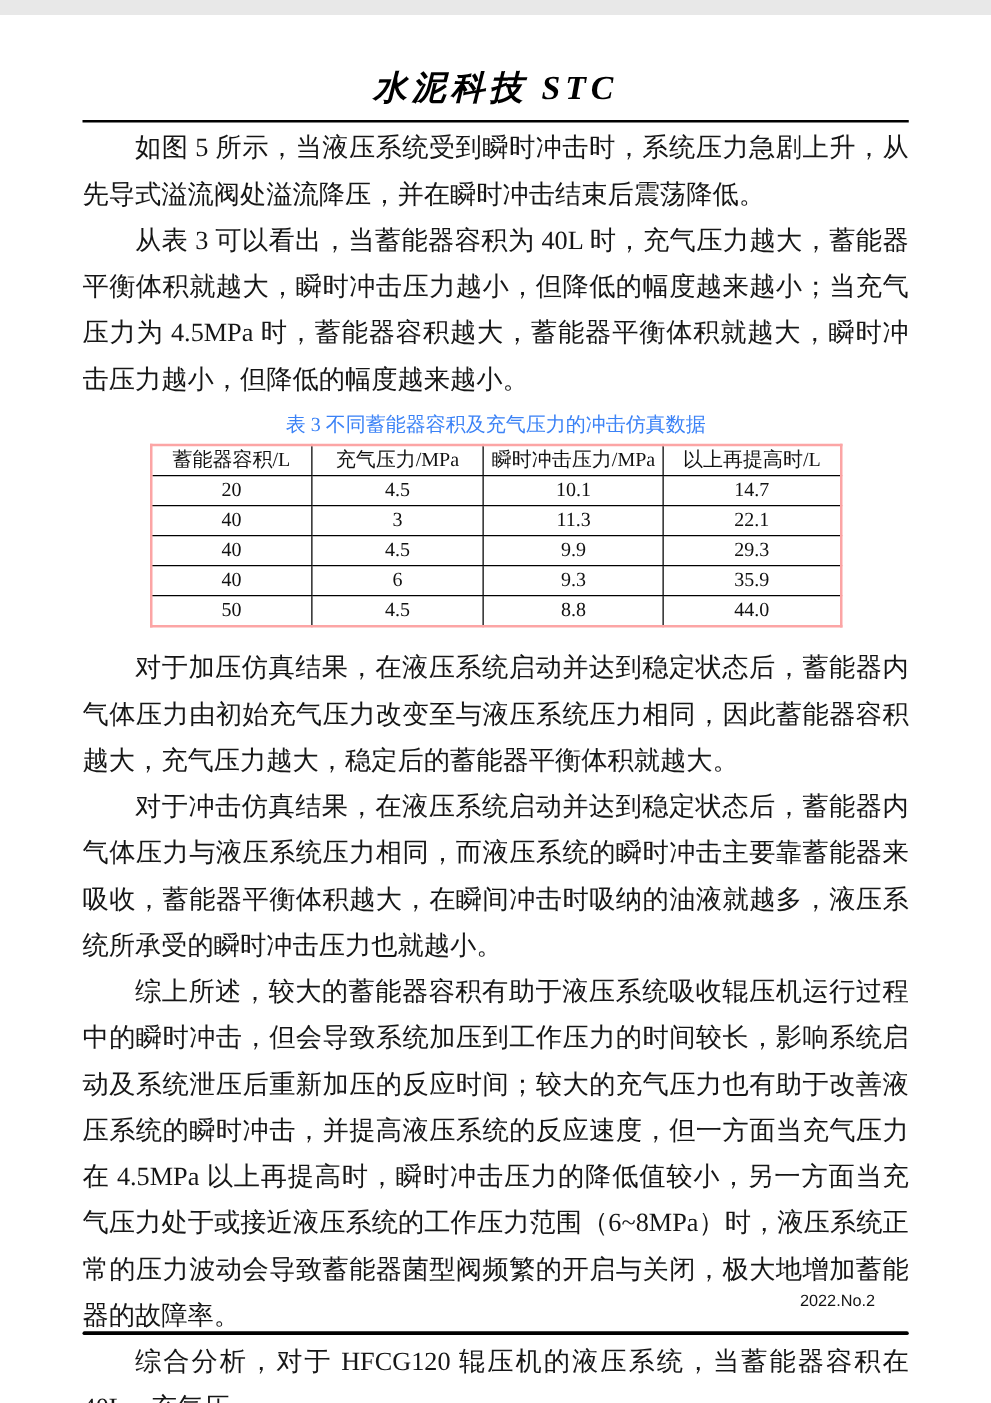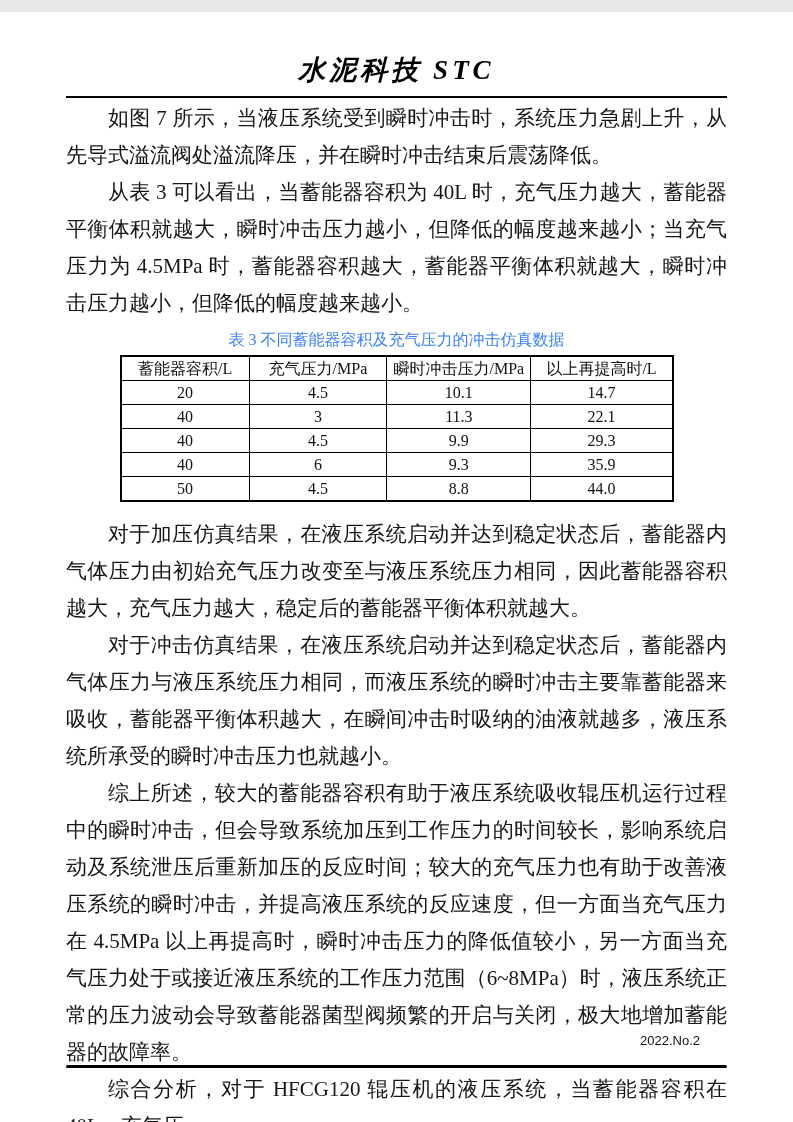--- a/index.html
+++ b/index.html
@@ -44,21 +44,21 @@
   .table-caption{
     margin:8px 0 4px 0;
     text-align:center;
     font-size:16px;
     color:#3b82f6;
   }
   table.sim-table{
     border-collapse:collapse;
     margin:0 auto 14px auto;
     width:554px;
-    border:2px solid #000000;
+    border:2px solid #fca5a5;
   }
   table.sim-table th,
   table.sim-table td{
     border:1px solid #000;
     font-size:16px;
     font-weight:normal;
     text-align:center;
     padding:0;
     height:23px;
     line-height:23px;
@@ -89,21 +89,21 @@
 </style>
 </head>
 <body>
 
 <div class="page">
 
   <div class="journal-title">水泥科技 STC</div>
   <div class="header-rule"></div>
 
   <div class="content">
-    <p class="para">如图 7 所示，当液压系统受到瞬时冲击时，系统压力急剧上升，从先导式溢流阀处溢流降压，并在瞬时冲击结束后震荡降低。</p>
+    <p class="para">如图 5 所示，当液压系统受到瞬时冲击时，系统压力急剧上升，从先导式溢流阀处溢流降压，并在瞬时冲击结束后震荡降低。</p>
     <p class="para">从表 3 可以看出，当蓄能器容积为 40L 时，充气压力越大，蓄能器平衡体积就越大，瞬时冲击压力越小，但降低的幅度越来越小；当充气压力为 4.5MPa 时，蓄能器容积越大，蓄能器平衡体积就越大，瞬时冲击压力越小，但降低的幅度越来越小。</p>
 
     <div class="table-caption">表 3 不同蓄能器容积及充气压力的冲击仿真数据</div>
 
     <table class="sim-table">
       <thead>
         <tr>
           <th style="width:129px">蓄能器容积/L</th>
           <th style="width:138px">充气压力/MPa</th>
           <th style="width:145px">瞬时冲击压力/MPa</th>

